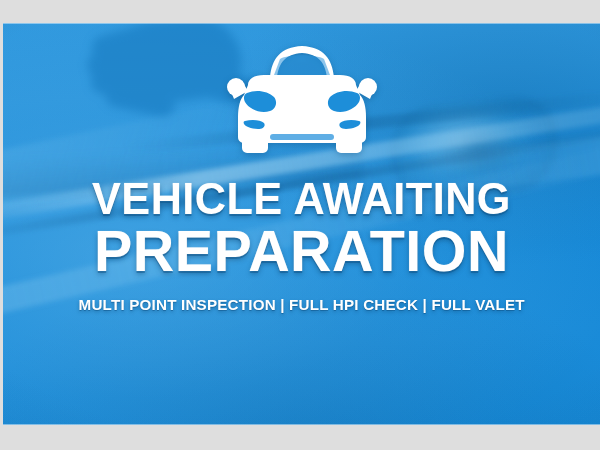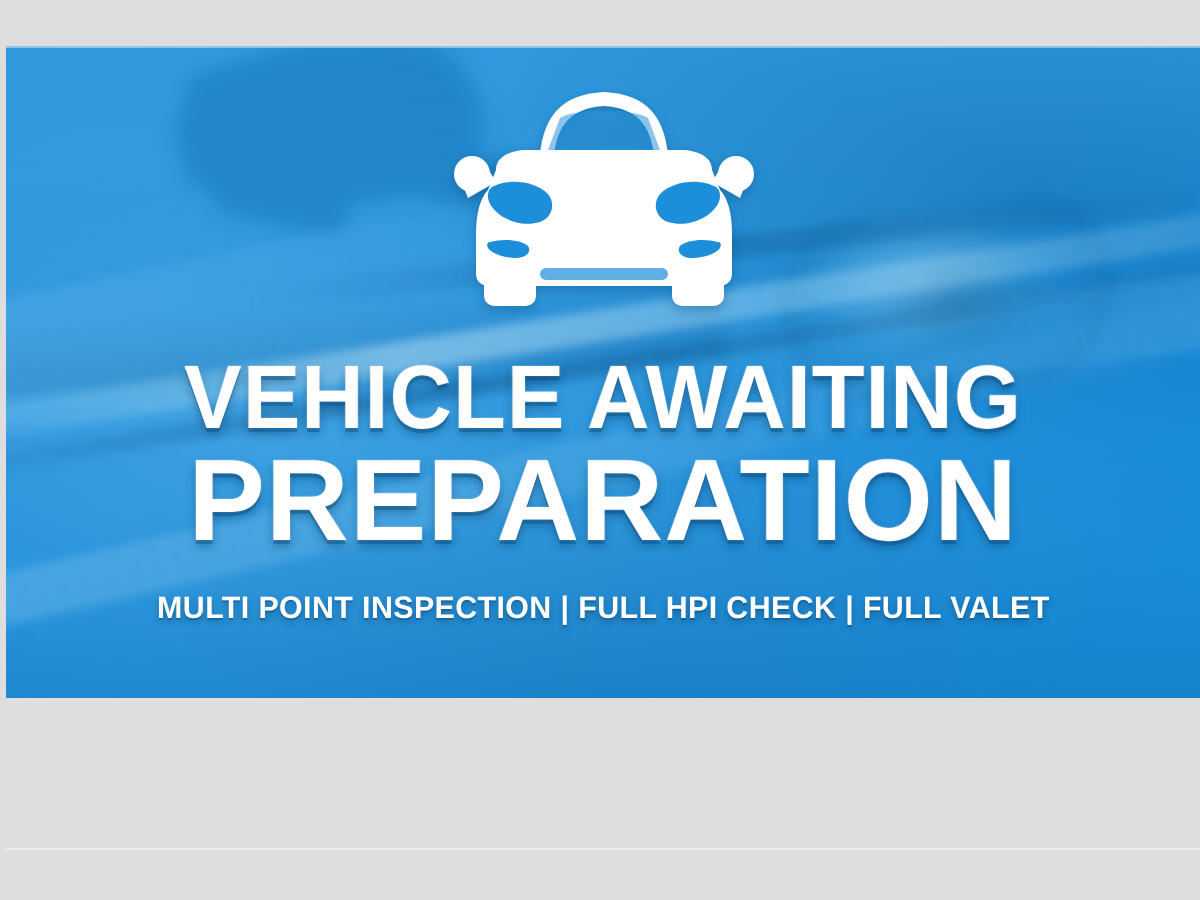--- a/index.html
+++ b/index.html
@@ -23,21 +23,21 @@
     background: #dedede;
     overflow: hidden;
   }
 
   
   #panel {
     position: absolute;
     left: 3px;
     top: 23px;
     width: 597px;
-    height: 326px;
+    height: 402px;
     overflow: hidden;
     background: #1b8cd8;
     text-decoration: underline;
   }
 
   
   .bg-base {
     position: absolute;
     inset: 0;
     background:

